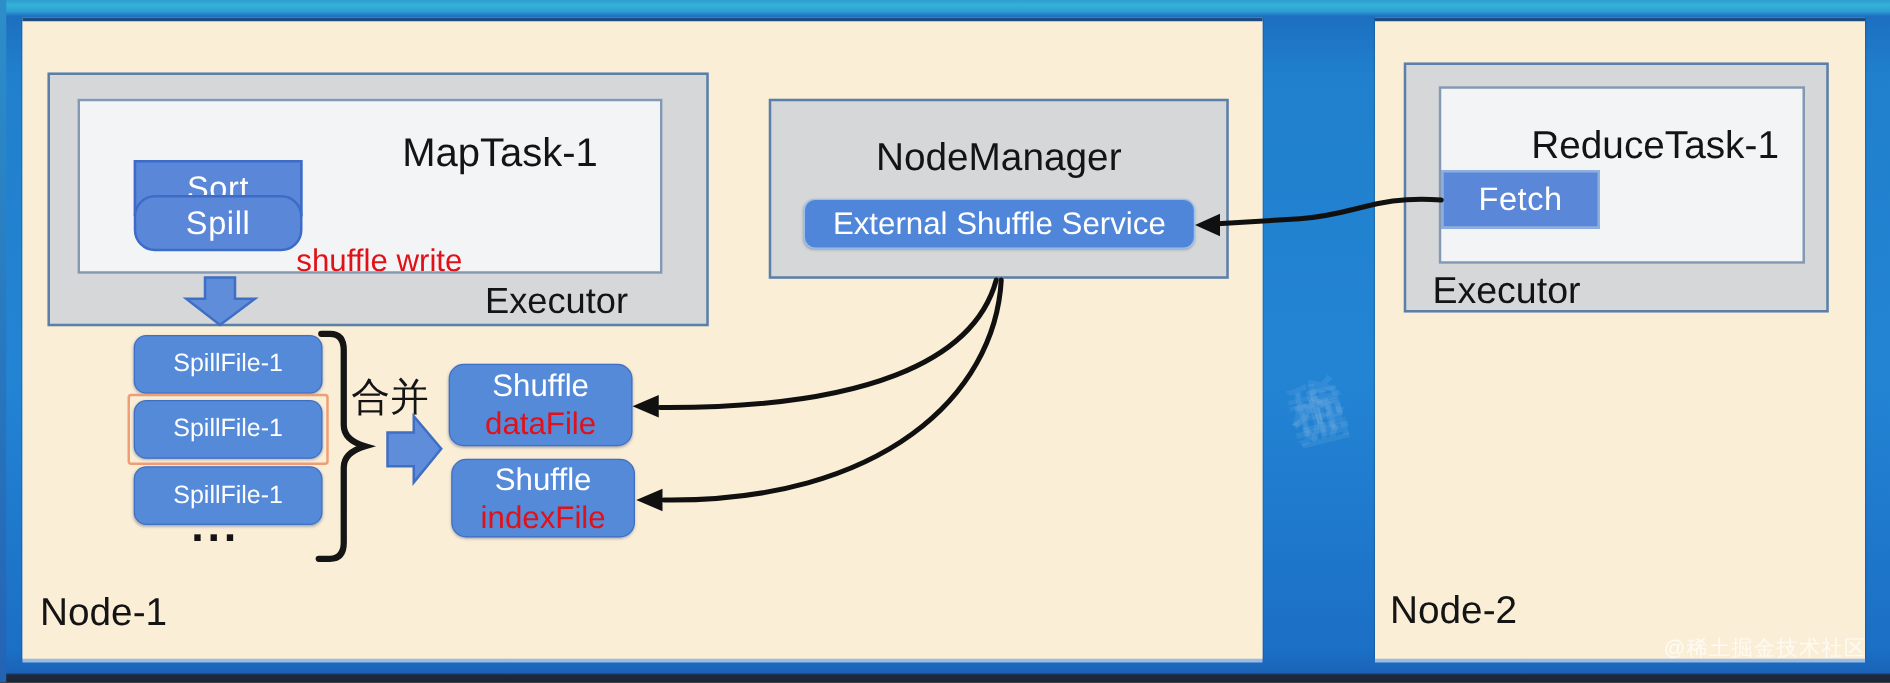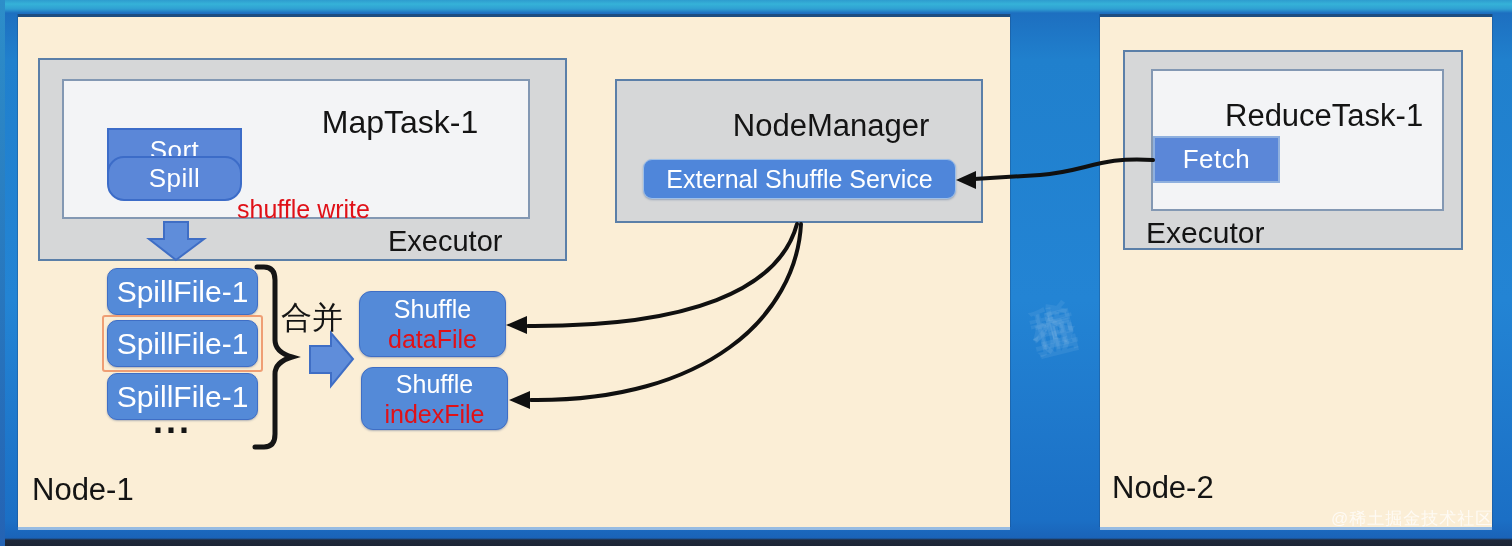--- a/index.html
+++ b/index.html
@@ -23,21 +23,21 @@
   .panel-white{
     position:absolute;background:#f3f4f6;border:2px solid #8398b3;box-sizing:border-box;
   }
   .btn-rect{
     position:absolute;background:#5b87d8;border:2px solid #3c6cc8;box-sizing:border-box;
     color:#fff;display:flex;align-items:center;justify-content:center;
     font-size:26px;letter-spacing:0.5px;
   }
   .box-round{
     position:absolute;background:#548ad8;border:1px solid #3f6ec5;border-radius:10px;box-sizing:border-box;
-    color:#fff;display:flex;align-items:center;justify-content:center;font-size:30px;
+    color:#fff;display:flex;align-items:center;justify-content:center;font-size:20px;
     box-shadow:0 1px 2px rgba(40,70,120,0.35);
   }
   .box-round-2l{flex-direction:column;line-height:30px;border-radius:12px;font-size:25px;}
   .red{color:#e01118;}
   .t-black{position:absolute;color:#141414;}
   .t-red{position:absolute;color:#e01118;}
   .sel-orange{
     position:absolute;border:2px solid #ef9e74;border-radius:3px;box-sizing:border-box;background:transparent;
   }
   #connectors{position:absolute;left:0;top:0;pointer-events:none;}
@@ -78,21 +78,21 @@
   <div class="box-round box-round-2l" style="left:359px;top:291px;width:147px;height:66px;">
     <span>Shuffle</span>
     <span class="red">dataFile</span>
   </div>
   <div class="box-round box-round-2l" style="left:361px;top:367px;width:147px;height:63px;">
     <span>Shuffle</span>
     <span class="red">indexFile</span>
   </div>
 
   <div class="panel-gray" style="left:615px;top:79px;width:368px;height:144px;"></div>
-  <div class="t-black" style="left:615px;top:108px;width:368px;text-align:center;font-size:31px;padding-left:32px;">NodeManager</div>
+  <div class="t-black" style="left:615px;top:108px;width:368px;text-align:center;font-size:31px;">NodeManager</div>
   <div class="box-round" style="left:643px;top:159px;width:313px;height:40px;border-radius:9px;border-color:#9fc0e8;background:#4f86da;font-size:25px;">External Shuffle Service</div>
 
   <div class="t-black" style="left:32px;top:472px;font-size:31px;">Node-1</div>
 
   <div class="panel-cream" style="left:1100px;top:14px;width:392px;height:510px;"></div>
   <div class="panel-gray" style="left:1123px;top:50px;width:340px;height:200px;"></div>
   <div class="panel-white" style="left:1151px;top:69px;width:293px;height:142px;"></div>
   <div class="t-black" style="left:1225px;top:98px;width:215px;text-align:left;font-size:31px;">ReduceTask-1</div>
   <div class="btn-rect" style="left:1153px;top:136px;width:127px;height:47px;border-color:#8fb0de;">Fetch</div>
   <div class="t-black" style="left:1146px;top:216px;font-size:30px;">Executor</div>

